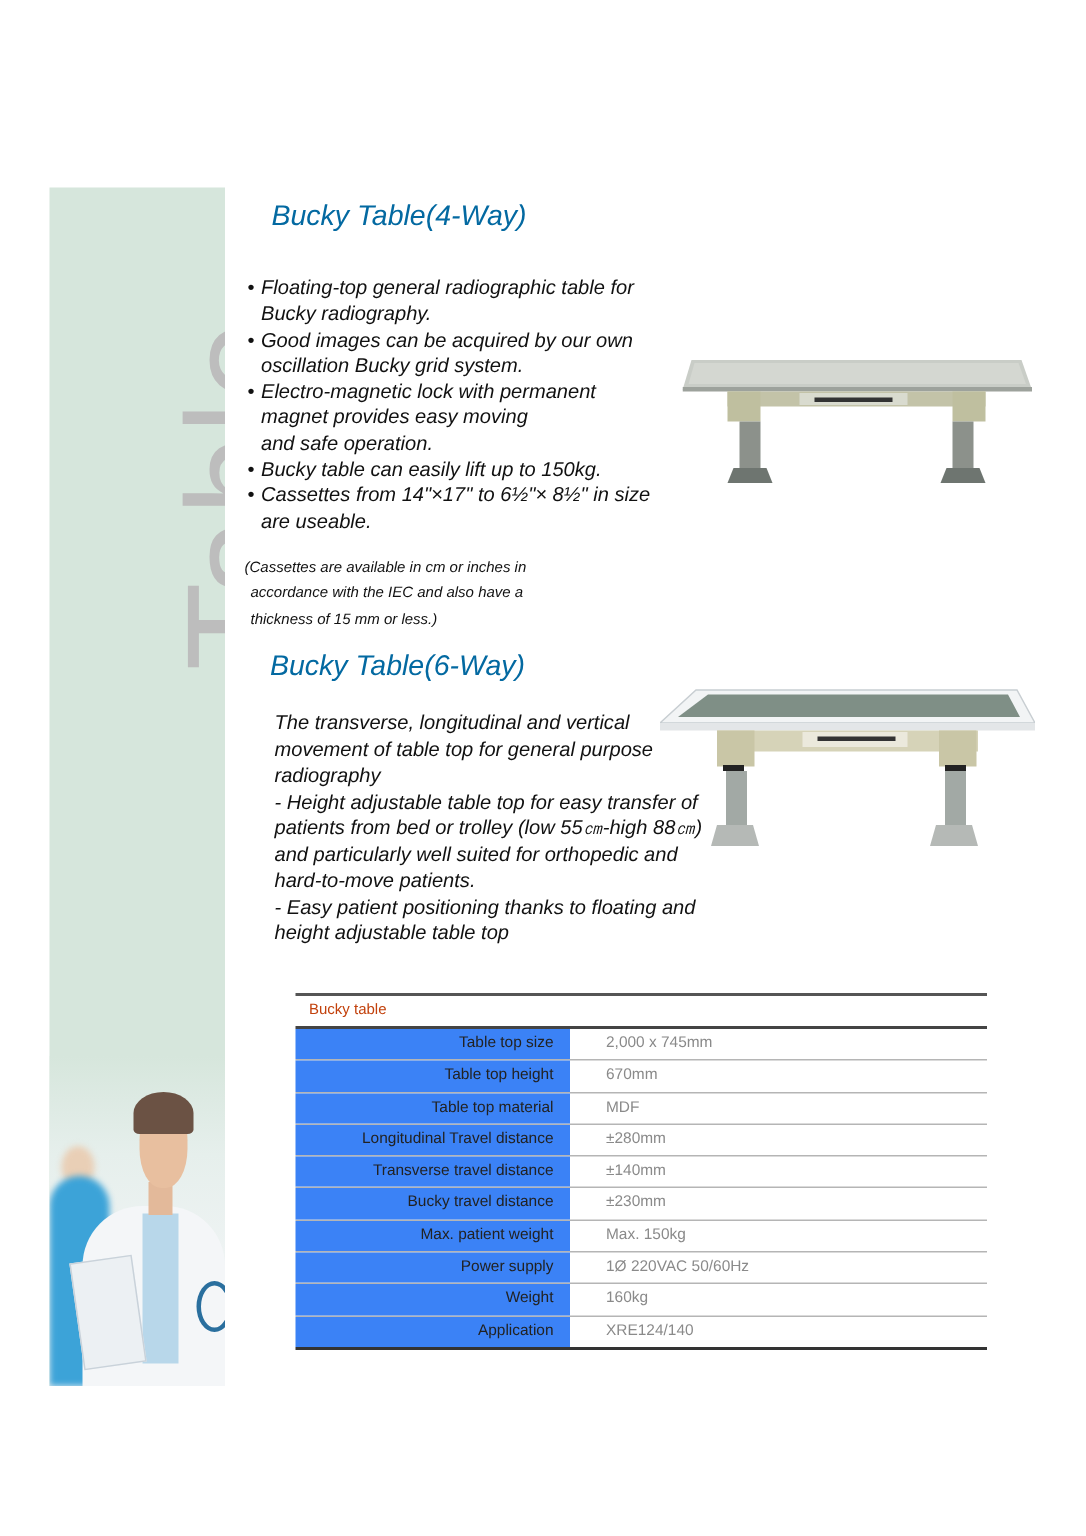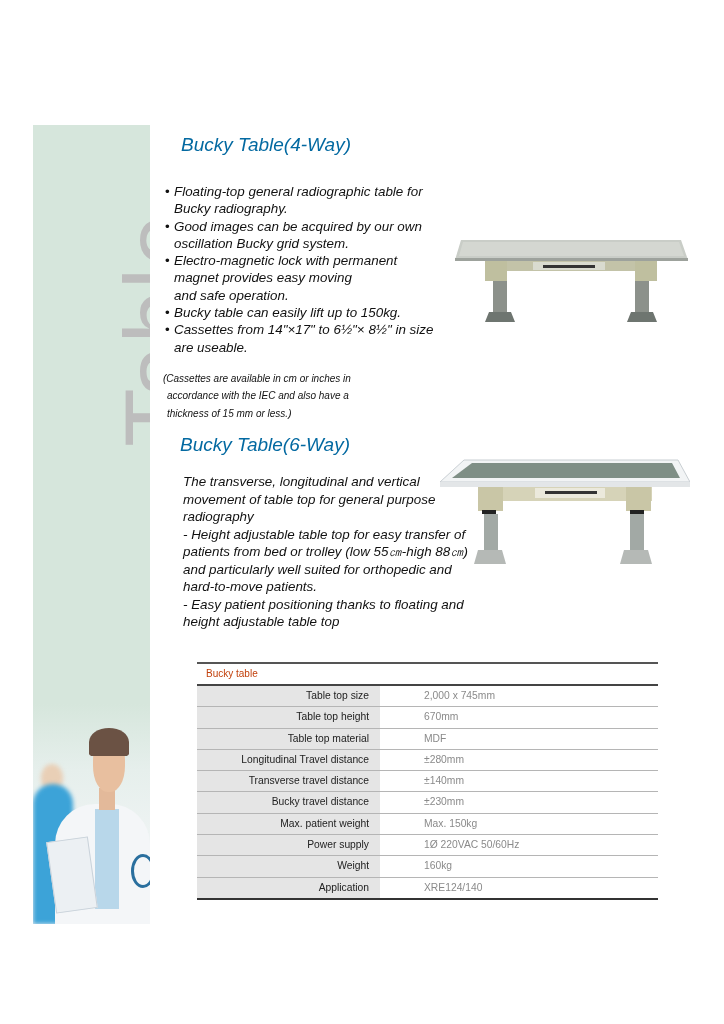--- a/index.html
+++ b/index.html
@@ -49,23 +49,23 @@
     .para span { display: block; white-space: nowrap; }
 
     .product-img-1 { position: absolute; left: 455px; top: 236px; width: 234px; height: 90px; }
     .product-img-2 { position: absolute; left: 440px; top: 458px; width: 250px; height: 112px; }
 
     .spec { position: absolute; left: 197px; top: 662px; width: 461px; }
     .spec-title { border-top: 2px solid #555; border-bottom: 2px solid #444; height: 20px;
                   font-size: 10px; padding-left: 9px; line-height: 20px; color: #c2410c; }
     .spec-row { display: flex; height: 20.3px; border-bottom: 1px solid #b5b5b5; font-size: 10.3px; }
     .spec-row:last-child { border-bottom: 2px solid #333; align-items: center; }
-    .spec-label { width: 183px; background: #e5e5e5; text-align: right; padding-right: 11px;
+    .spec-label { width: 183px; background: #3b82f6; text-align: right; padding-right: 11px;
                   box-sizing: border-box; line-height: 20px; color: #222; }
-    .spec-value { flex: 1; padding-left: 44px; line-height: 20px; color: #8a8a8a; }
+    .spec-value { flex: 1; padding-left: 24px; line-height: 20px; color: #8a8a8a; }
   </style>
 </head>
 <body>
 
 <div class="sidebar">
   <div class="sidebar-title">
     <span>Table</span>
   </div>
   <div class="sidebar-photo">
     <div class="photo-bg-head"></div>

